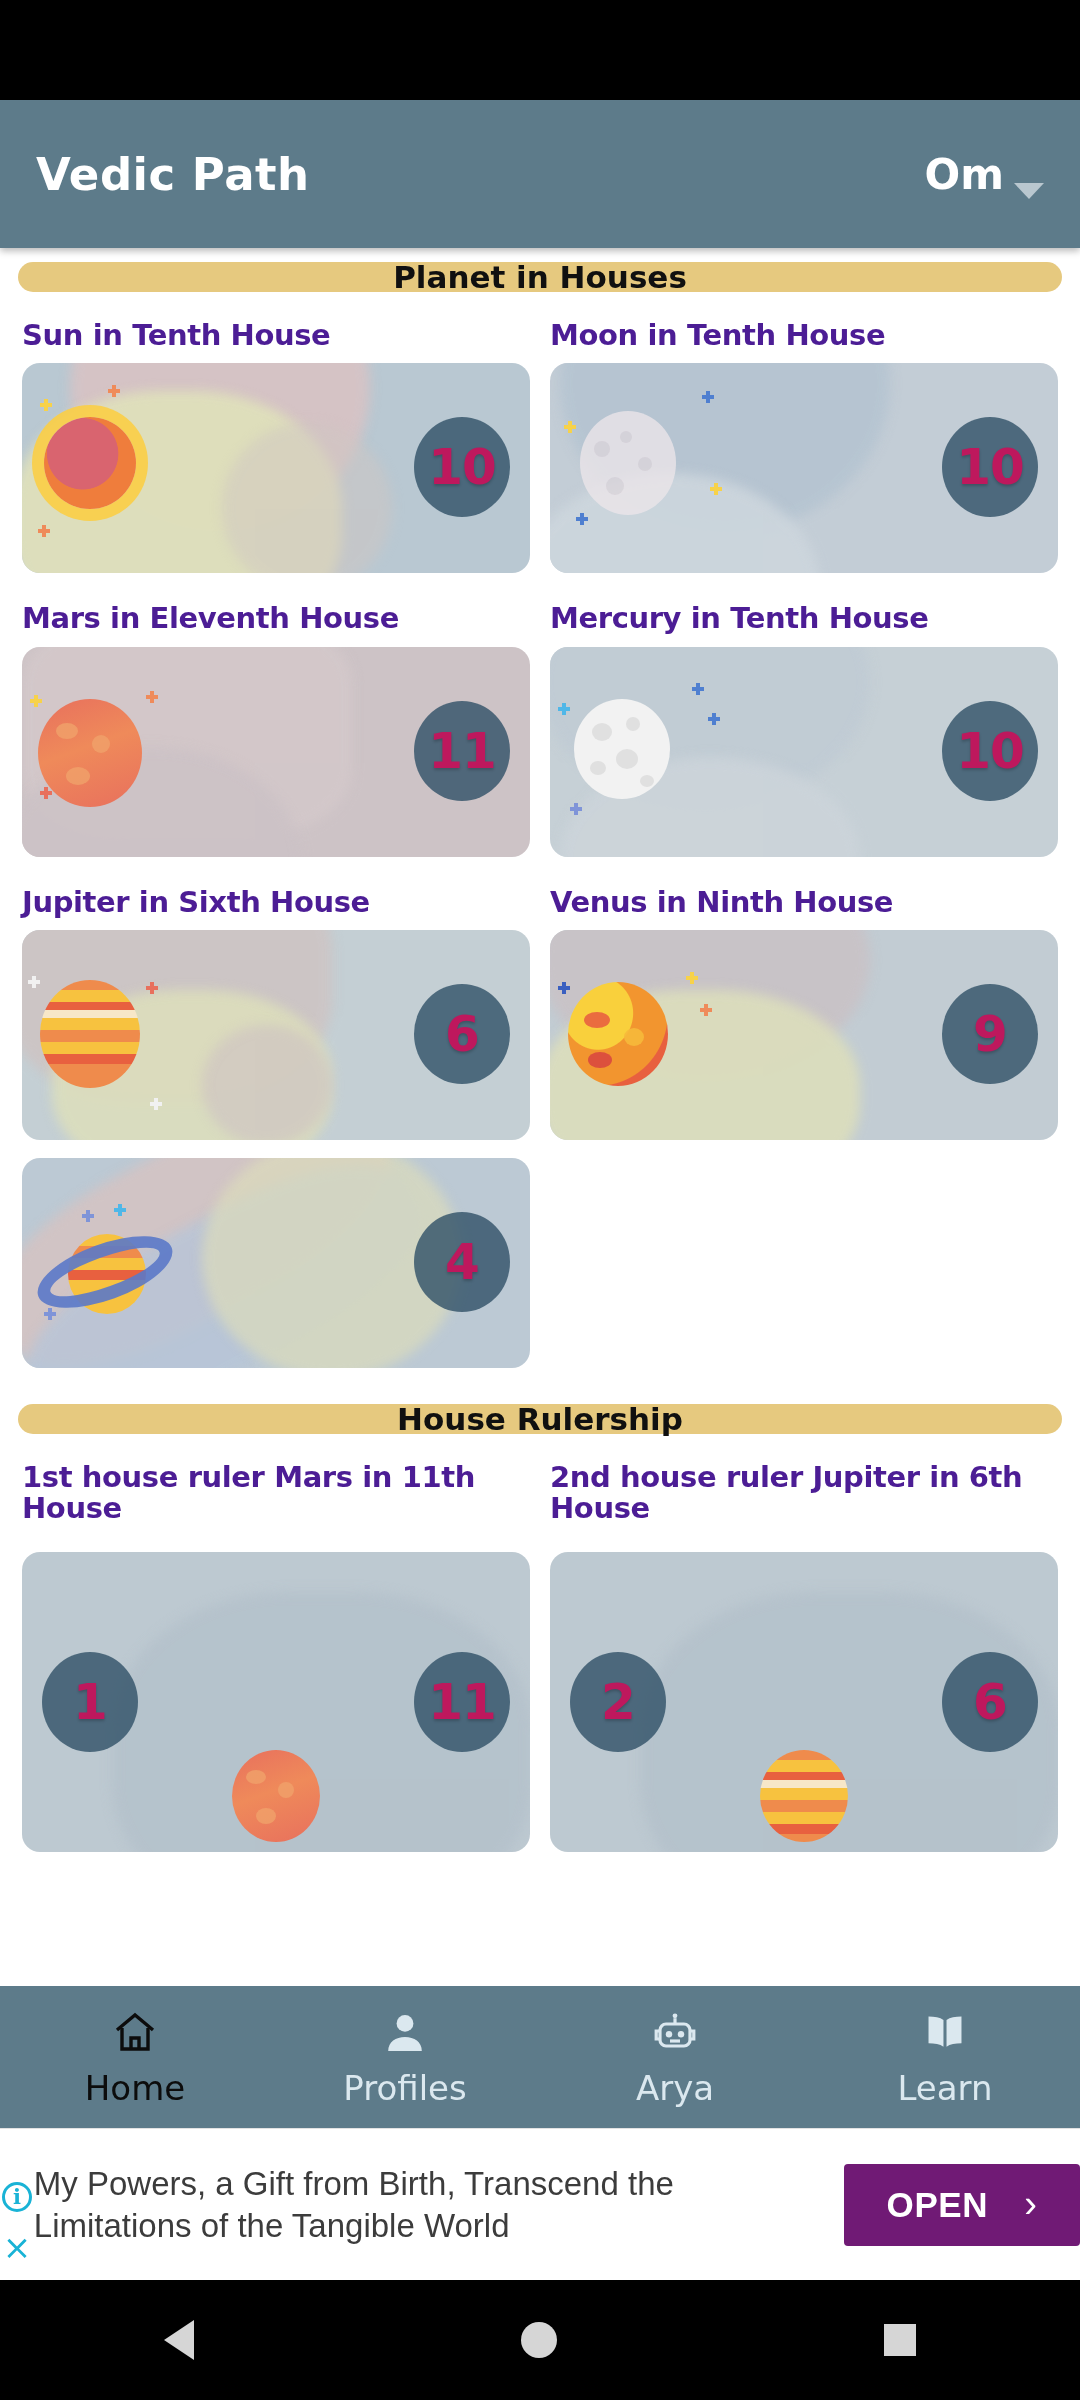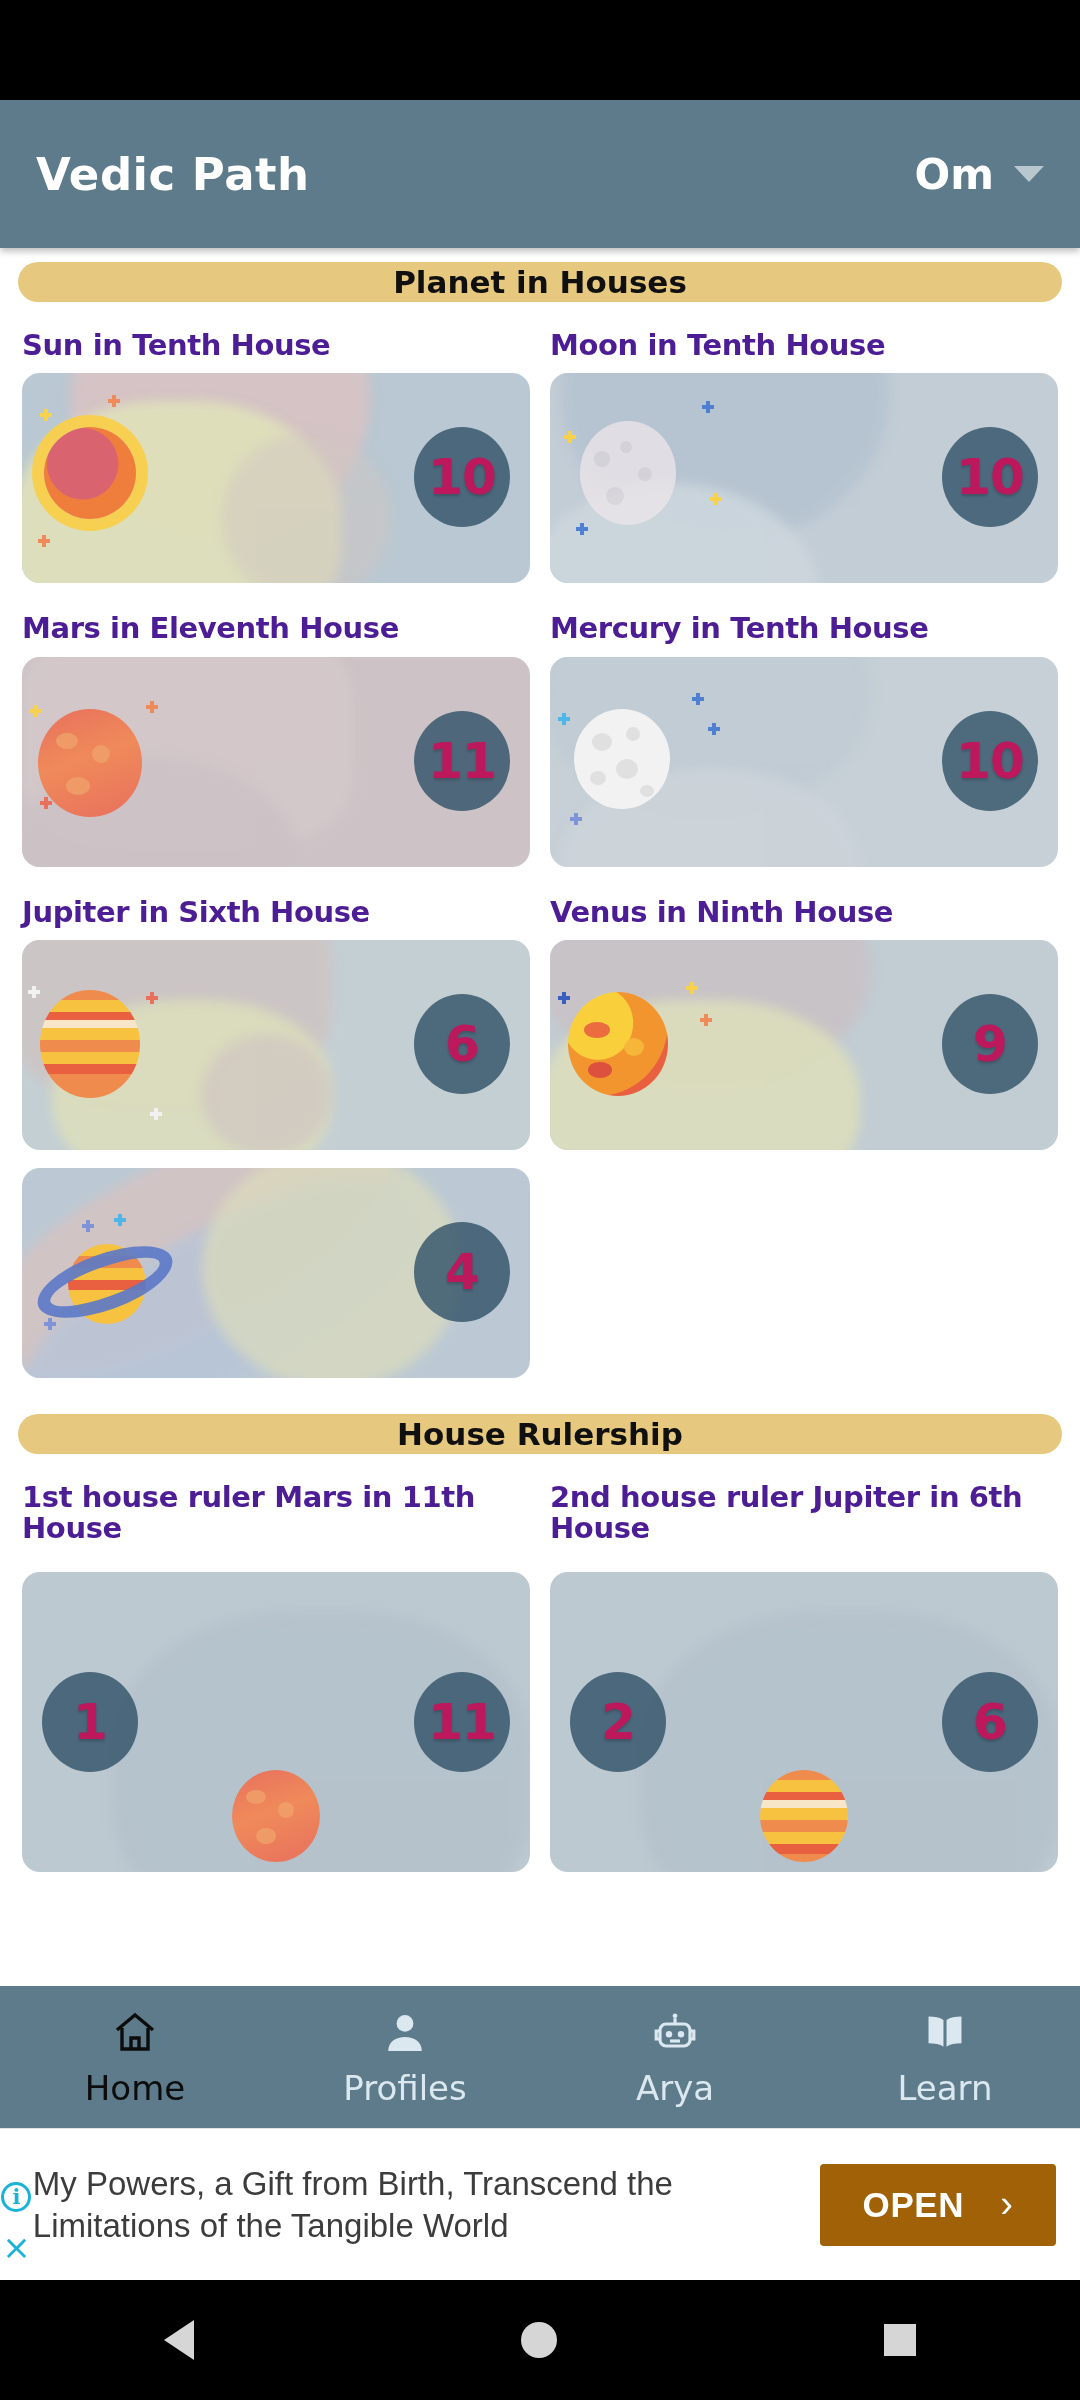--- a/index.html
+++ b/index.html
@@ -31,21 +31,21 @@
   }
   .app-title {
     color: #ffffff;
     font-size: 45px;
     font-family: "DejaVu Sans", sans-serif;
     font-weight: 700;
     letter-spacing: .5px;
   }
   .app-bar-right {
     margin-left: auto;
-    display: flex; align-items: center; gap: 20px;
+    display: flex; align-items: flex-end; gap: 10px;
   }
   .om-label {
     color: #ffffff; font-size: 42px; font-weight: 700;
   }
   .caret {
     width: 0; height: 0;
     border-left: 15px solid transparent;
     border-right: 15px solid transparent;
     border-top: 16px solid #b9c7cf;
   }
@@ -55,21 +55,21 @@
     flex: 1 1 auto;
     background: #ffffff;
     overflow: hidden;
     position: relative;
   }
 
   .section-header {
     margin: 14px 18px 8px 18px;
     background: #e6c97f;
     border-radius: 28px;
-    height: 40px;
+    height: 30px;
     display: flex; align-items: center; justify-content: center;
   }
   .section-header span {
     font-size: 31px; font-weight: 700; color: #101010;
     font-family: "DejaVu Sans", sans-serif;
   }
 
   .grid {
     display: flex; flex-wrap: wrap;
     padding: 0 12px;
@@ -272,22 +272,21 @@
   .ad-x { color: #19b3d6; font-size: 34px; line-height: 1; font-weight: 400; }
   .ad-text {
     flex: 1 1 auto;
     padding-right: 18px;
     font-size: 33px; line-height: 1.26;
     color: #3c3c3c;
     font-family: "Liberation Sans", sans-serif;
   }
   .ad-cta {
     flex: none;
-    margin-right: 24px;
-    background: #a16207;
+    background: #701a75;
     color: #fff;
     height: 82px;
     min-width: 236px;
     border-radius: 4px;
     display: flex; align-items: center; justify-content: center; gap: 36px;
     font-size: 35px; font-weight: 700;
     font-family: "Liberation Sans", sans-serif;
     letter-spacing: .6px;
   }
   .ad-cta .chev { font-size: 38px; font-weight: 400; }

